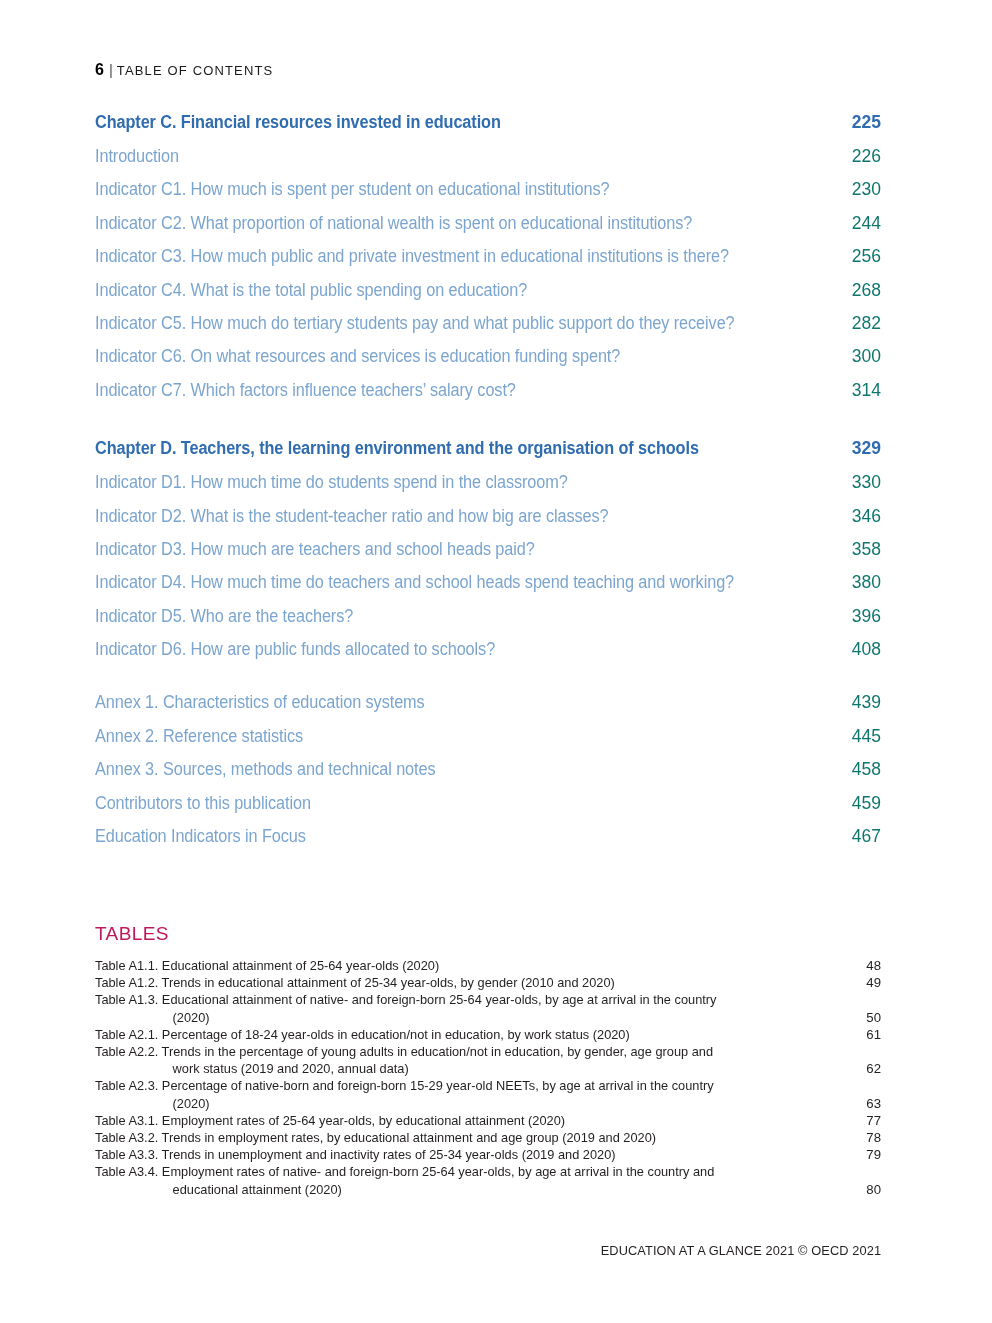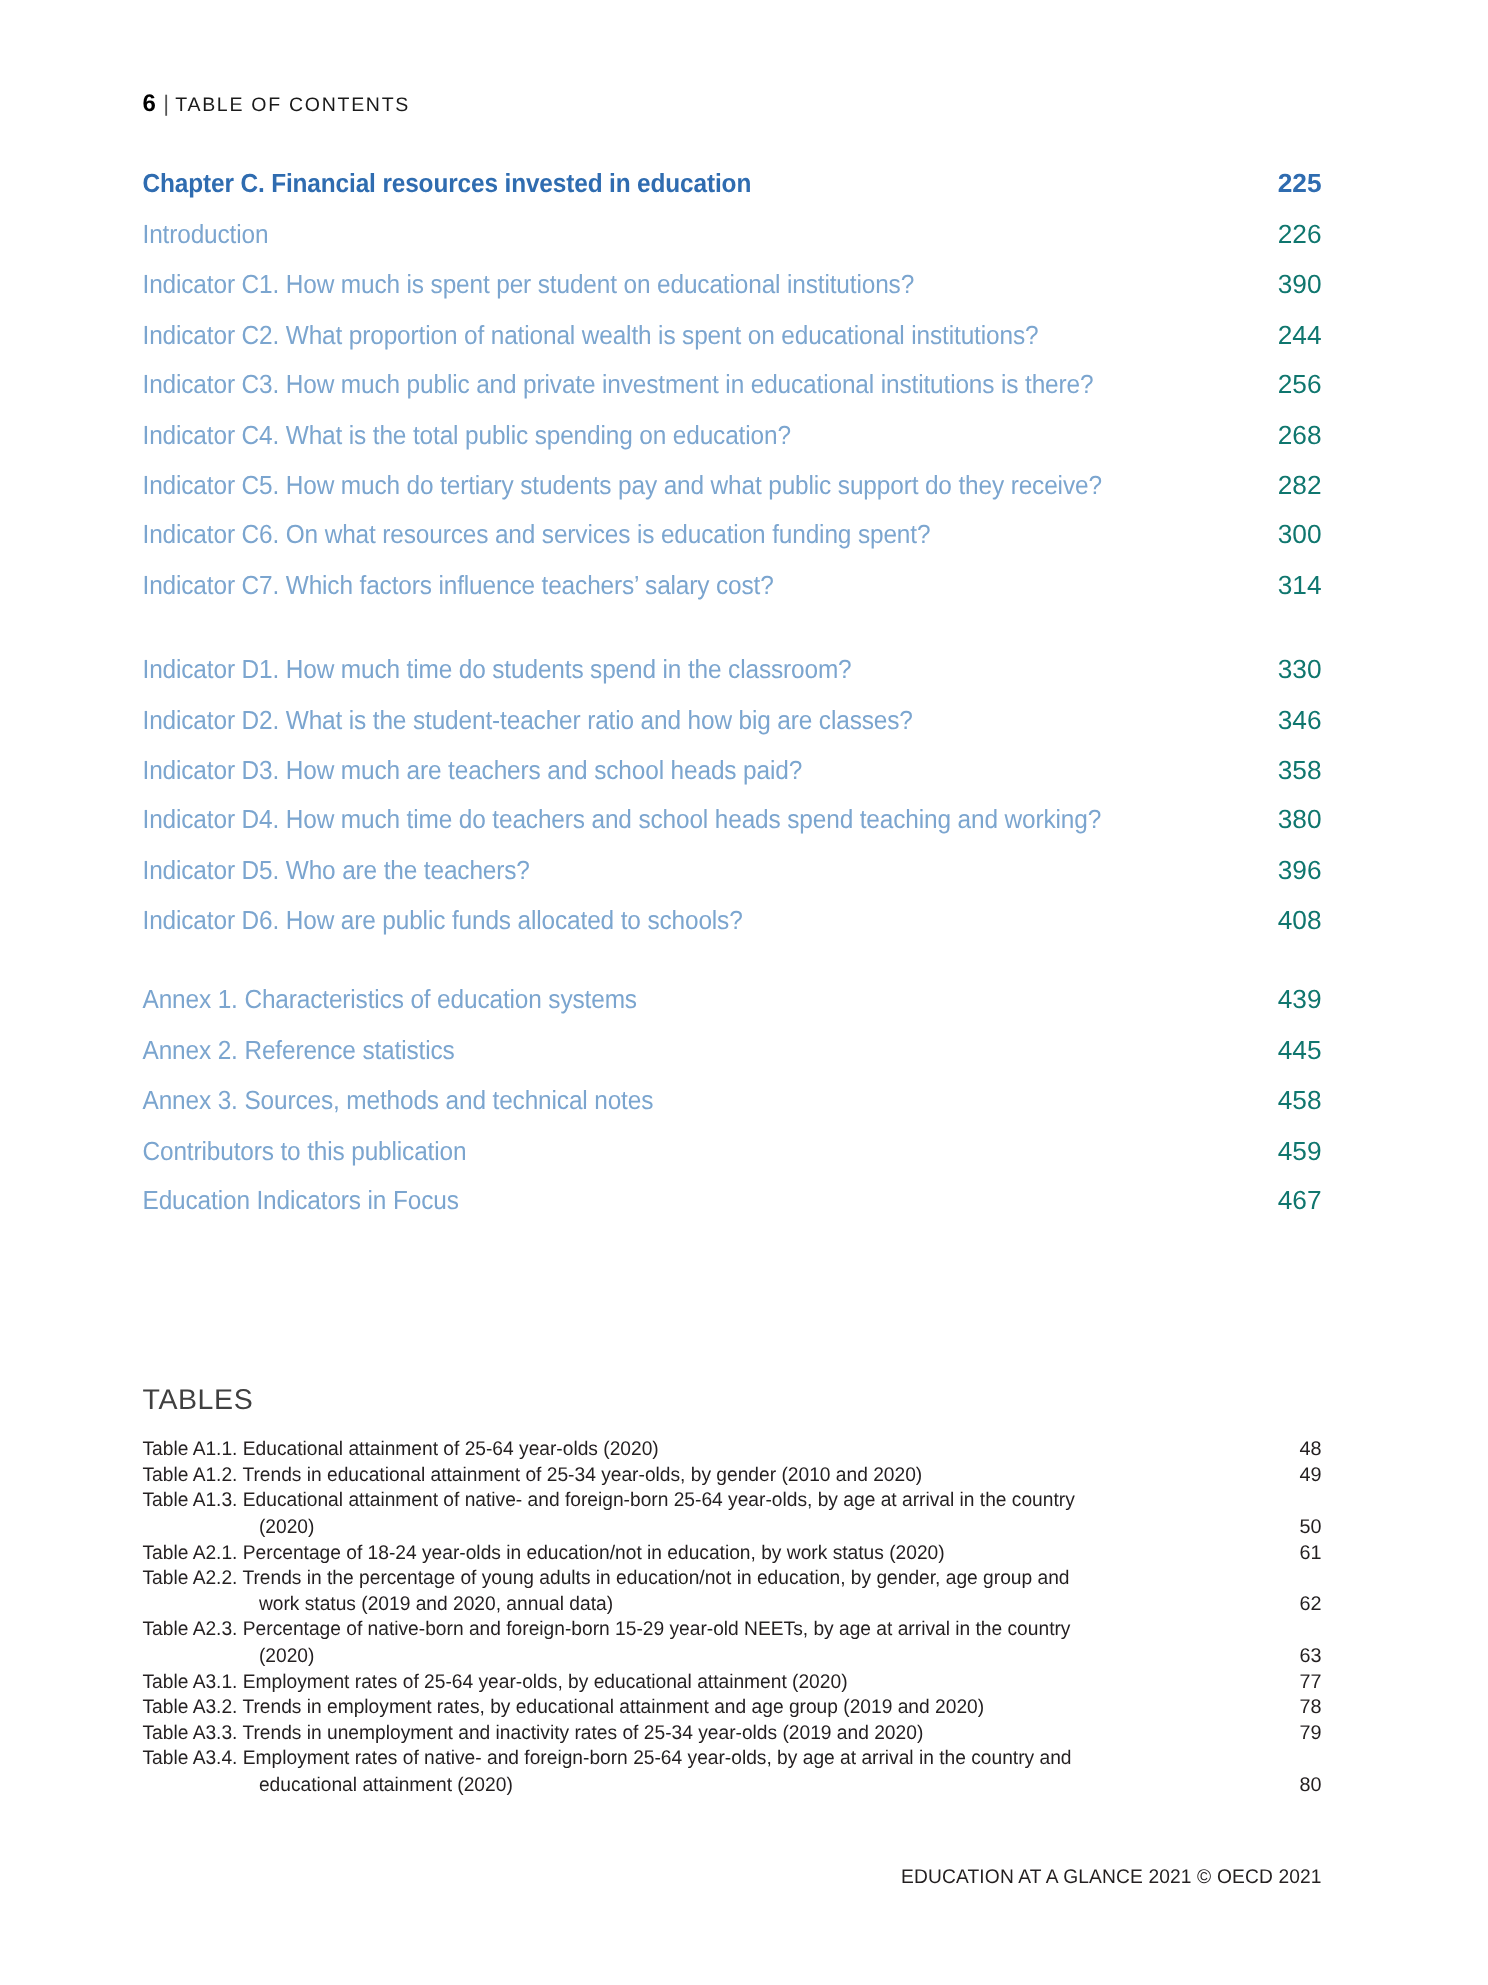--- a/index.html
+++ b/index.html
@@ -101,21 +101,21 @@
   .toc-gap-lg {
     height: 23px;
   }
 
   
   .tables-heading {
     position: absolute;
     left: 83px;
     top: 923px;
     font-size: 19px;
-    color: #404040;
+    color: #be185d;
     letter-spacing: 0.4px;
     line-height: 22px;
   }
   .tables-list {
     position: absolute;
     left: 83px;
     top: 957px;
     width: 786px;
     font-family: "Liberation Sans Narrow", "Liberation Sans", sans-serif;
     font-size: 13.2px;
@@ -169,28 +169,29 @@
 
 <div class="page">
 
   <div class="running-header">
     <span class="folio">6</span><span class="bar">|</span><span class="hdr-label">TABLE OF CONTENTS</span>
   </div>
 
   <div class="toc" id="toc-container">
       <div class="toc-row chapter"><span class="title">Chapter C. Financial resources invested in education</span><span class="pageno">225</span></div>
       <div class="toc-row"><span class="title">Introduction</span><span class="pageno">226</span></div>
-      <div class="toc-row"><span class="title">Indicator C1. How much is spent per student on educational institutions?</span><span class="pageno">390</span></div>
+      <div class="toc-row"><span class="title">Indicator C1. How much is spent per student on educational institutions?</span><span class="pageno">230</span></div>
       <div class="toc-row"><span class="title">Indicator C2. What proportion of national wealth is spent on educational institutions?</span><span class="pageno">244</span></div>
       <div class="toc-row"><span class="title">Indicator C3. How much public and private investment in educational institutions is there?</span><span class="pageno">256</span></div>
       <div class="toc-row"><span class="title">Indicator C4. What is the total public spending on education?</span><span class="pageno">268</span></div>
       <div class="toc-row"><span class="title">Indicator C5. How much do tertiary students pay and what public support do they receive?</span><span class="pageno">282</span></div>
       <div class="toc-row"><span class="title">Indicator C6. On what resources and services is education funding spent?</span><span class="pageno">300</span></div>
       <div class="toc-row"><span class="title">Indicator C7. Which factors influence teachers’ salary cost?</span><span class="pageno">314</span></div>
       <div class="toc-gap-lg"></div>
+      <div class="toc-row chapter"><span class="title">Chapter D. Teachers, the learning environment and the organisation of schools</span><span class="pageno">329</span></div>
       <div class="toc-row"><span class="title">Indicator D1. How much time do students spend in the classroom?</span><span class="pageno">330</span></div>
       <div class="toc-row"><span class="title">Indicator D2. What is the student-teacher ratio and how big are classes?</span><span class="pageno">346</span></div>
       <div class="toc-row"><span class="title">Indicator D3. How much are teachers and school heads paid?</span><span class="pageno">358</span></div>
       <div class="toc-row"><span class="title">Indicator D4. How much time do teachers and school heads spend teaching and working?</span><span class="pageno">380</span></div>
       <div class="toc-row"><span class="title">Indicator D5. Who are the teachers?</span><span class="pageno">396</span></div>
       <div class="toc-row"><span class="title">Indicator D6. How are public funds allocated to schools?</span><span class="pageno">408</span></div>
       <div class="toc-gap"></div>
       <div class="toc-row"><span class="title">Annex 1. Characteristics of education systems</span><span class="pageno">439</span></div>
       <div class="toc-row"><span class="title">Annex 2. Reference statistics</span><span class="pageno">445</span></div>
       <div class="toc-row"><span class="title">Annex 3. Sources, methods and technical notes</span><span class="pageno">458</span></div>

